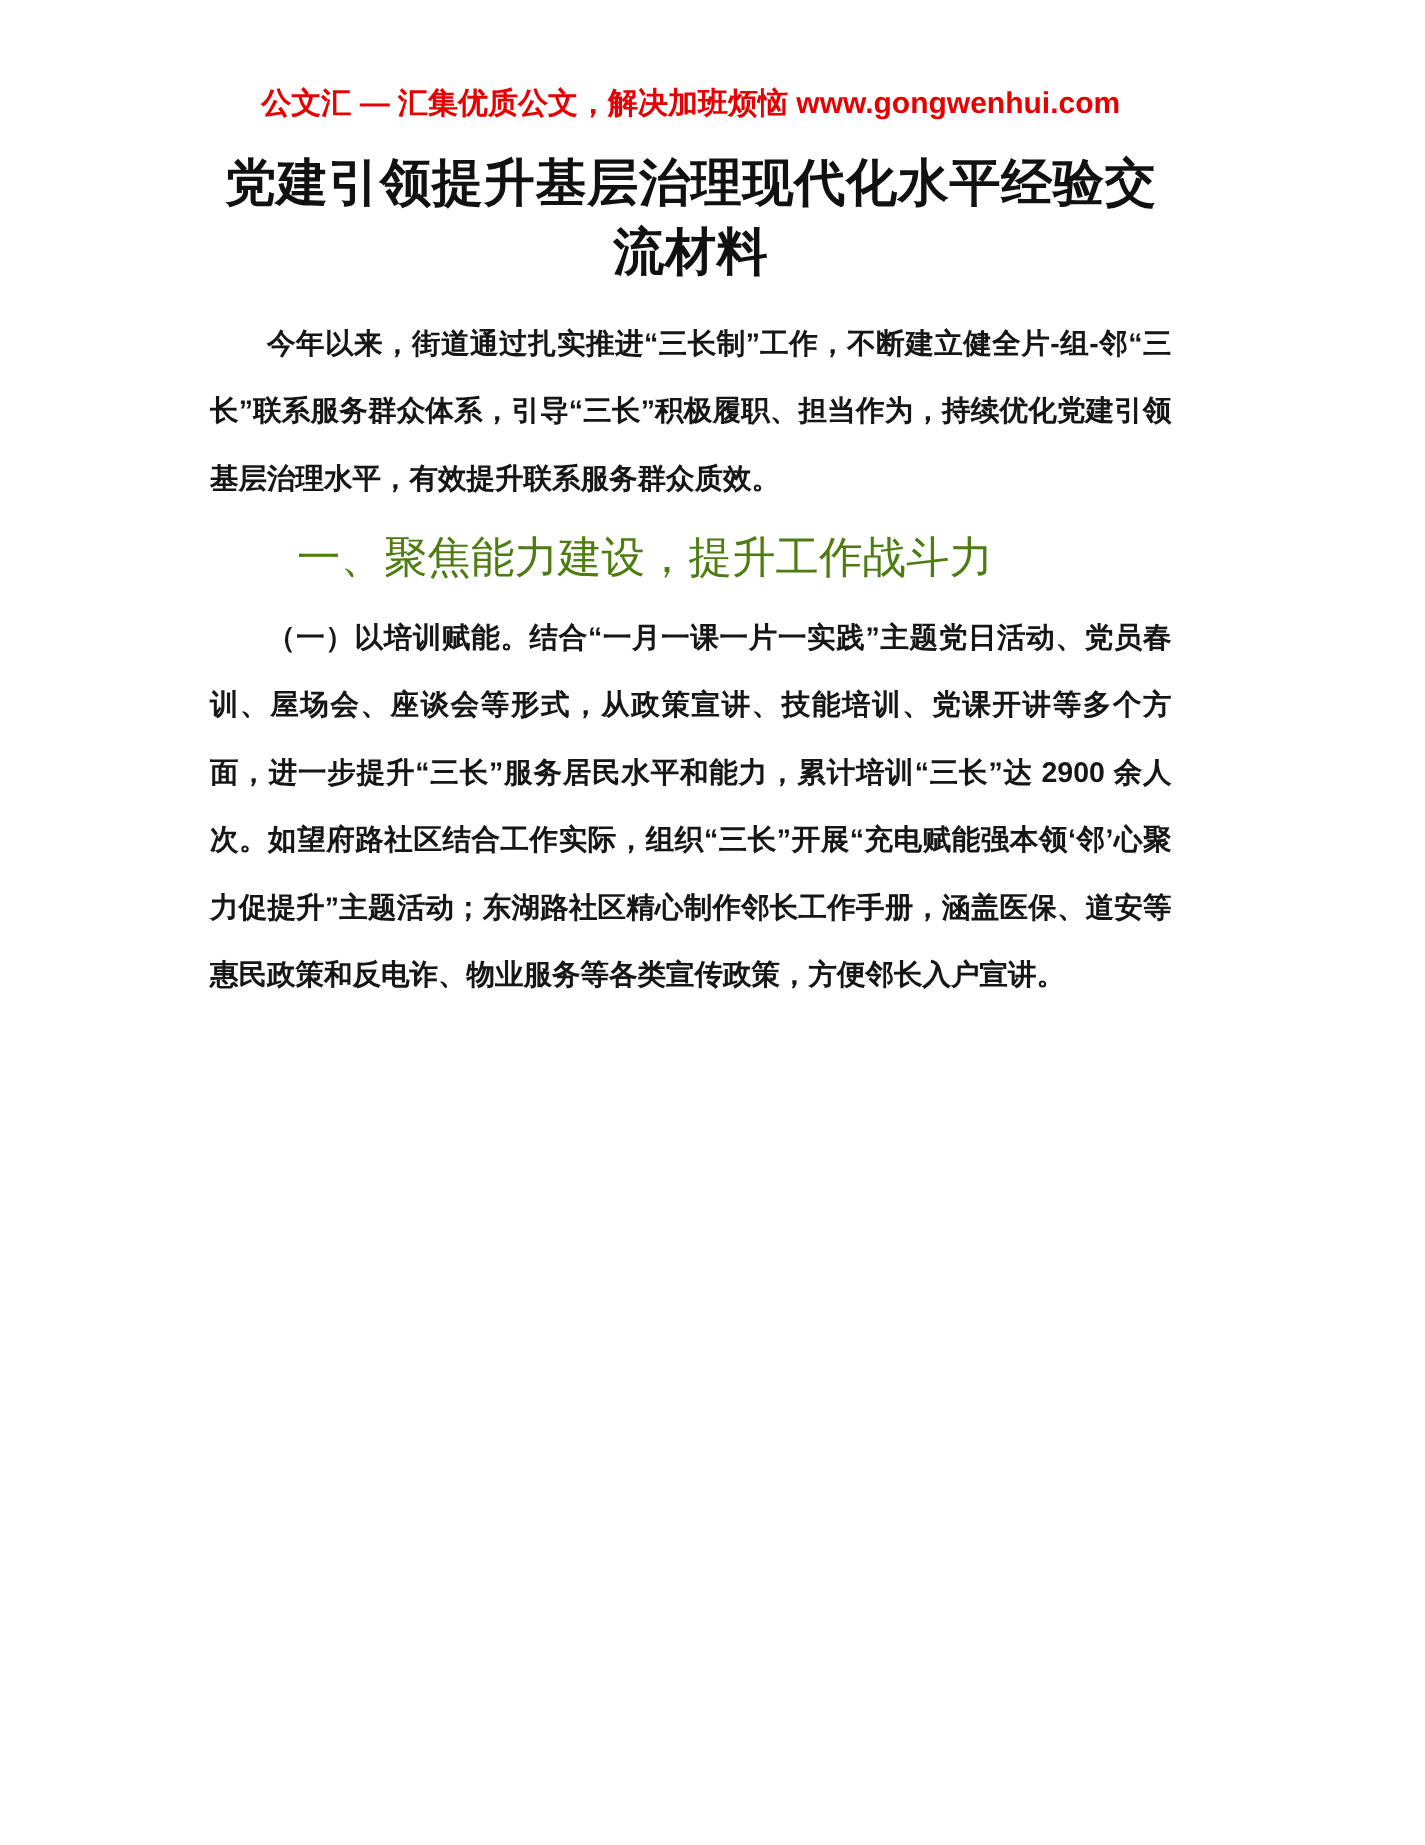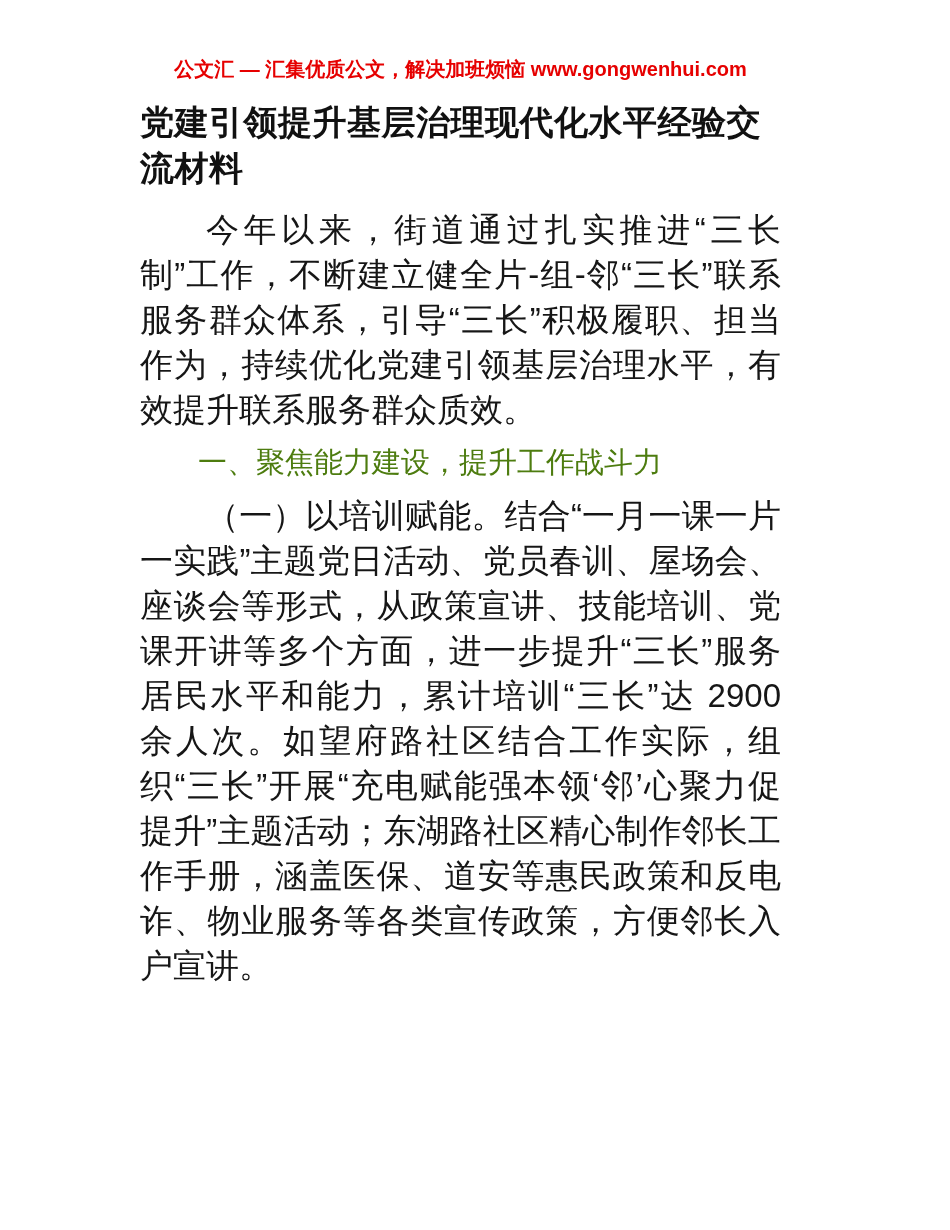--- a/index.html
+++ b/index.html
@@ -28,35 +28,36 @@
     line-height: 24px;
     font-weight: bold;
     color: #e60000;
     white-space: nowrap;
   }
   .doc-title {
     margin: 18px 0 0 0;
     font-size: 34px;
     line-height: 46px;
     font-weight: bold;
-    text-align: left;
+    text-align: center;
     color: #111111;
     letter-spacing: 0.5px;
   }
   .doc-body {
     margin-top: 16px;
   }
   .para {
-    font-size: 33px;
+    font-size: 19px;
     line-height: 45px;
     text-align: justify;
     text-indent: 2em;
     margin: 0 0 8px 0;
     color: #161616;
     word-break: break-all;
+    font-weight: bold;
   }
   .section-heading {
     font-size: 29px;
     line-height: 45px;
     text-indent: 2em;
     margin: 0 0 8px 0;
     color: #4d7c0f;
     font-weight: normal;
   }
 </style>

